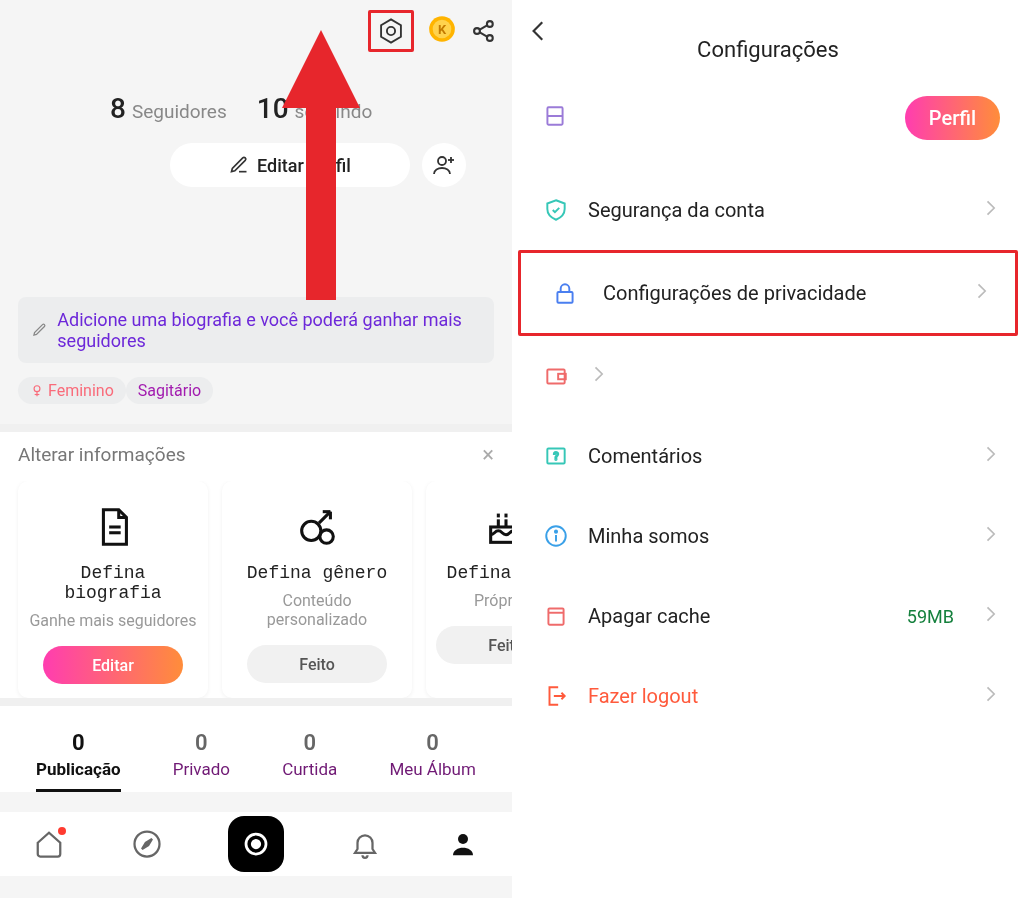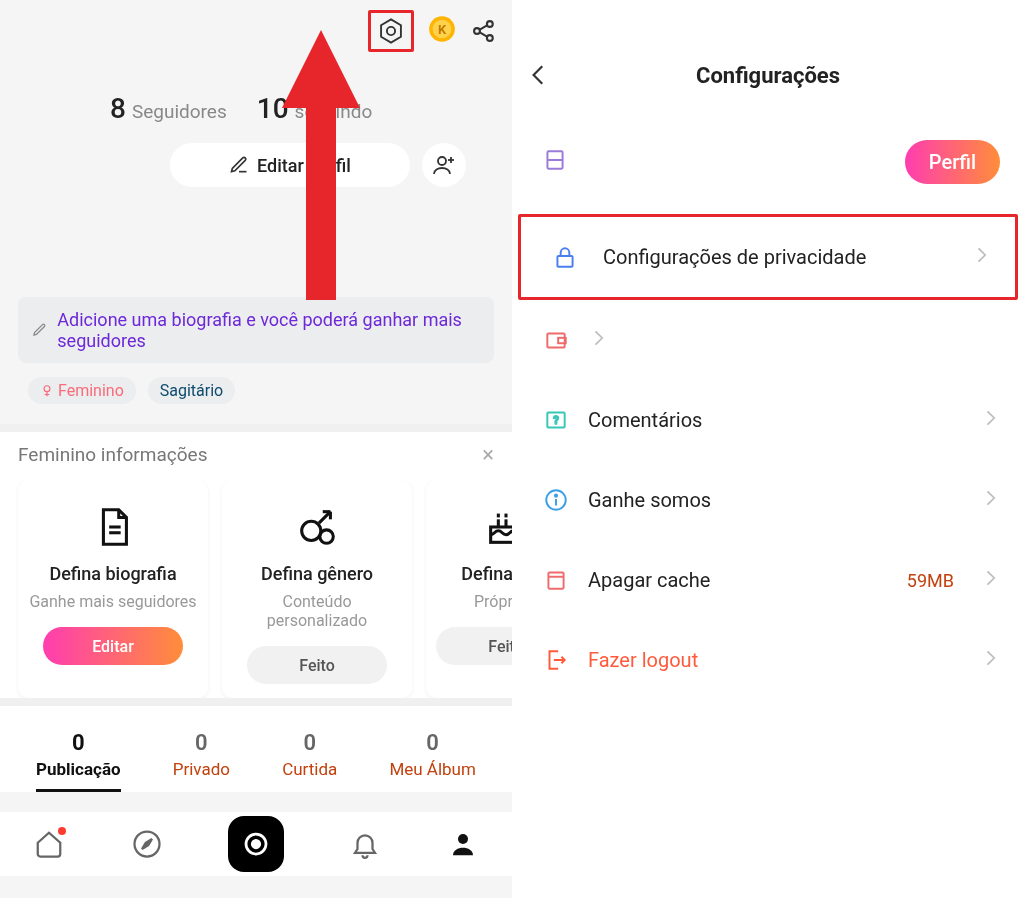--- a/index.html
+++ b/index.html
@@ -81,30 +81,28 @@
     padding: 12px 14px;
     display: flex;
     align-items: center;
     gap: 10px;
     color: #6d28d9;
     font-size: 18px;
   }
 
   .tags-row {
     display: flex;
-    gap: 12px;
     padding: 14px 18px 20px 18px;
-    margin-left: 10px;
   }
   .tag {
     background: #ecedee;
     border-radius: 14px;
     padding: 4px 12px;
     font-size: 16px;
-    color: #0c4a6e;
+    color: #a21caf;
     display: flex;
     align-items: center;
     gap: 4px;
   }
   .tag.gender { color: #f96b7a; }
 
   .section-header {
     display: flex;
     align-items: center;
     justify-content: space-between;
@@ -127,21 +125,21 @@
     background: #fff;
     border-radius: 10px;
     padding: 18px 10px 14px 10px;
     display: flex;
     flex-direction: column;
     align-items: center;
     gap: 8px;
     box-shadow: 0 1px 4px rgba(0,0,0,0.06);
   }
   .card .card-icon { height: 56px; display:flex; align-items:center; justify-content:center;}
-  .card-title { font-size: 18px; font-weight: 500; color: #222; text-align:center;}
+  .card-title { font-size: 18px; font-weight: 500; color: #222; text-align:center;font-family:Liberation Mono, monospace;}
   .card-sub { font-size: 16px; color: #999; text-align:center; line-height:1.2;}
   .card-btn {
     margin-top: 8px;
     width: 140px;
     height: 38px;
     border-radius: 19px;
     display:flex; align-items:center; justify-content:center;
     font-size: 16px; font-weight:500;
   }
   .card-btn.gradient { background: linear-gradient(90deg,#ff3db0,#ff8d3a); color:#fff; }
@@ -149,21 +147,21 @@
 
   .tabs-row {
     display:flex;
     padding: 24px 10px 0 10px;
     background:#fff;
     justify-content: space-around;
     border-top: 8px solid #f0f0f0;
   }
   .tab { text-align:center; padding-bottom:10px;}
   .tab .tnum { font-size: 22px; font-weight:600; color:#666;}
-  .tab .tlab { font-size: 17px; color:#c2410c; margin-top:4px;}
+  .tab .tlab { font-size: 17px; color:#701a75; margin-top:4px;}
   .tab.active .tnum, .tab.active .tlab { color:#111; font-weight:700;}
   .tab.active { border-bottom: 3px solid #111; }
 
   .bottom-nav {
     position:absolute; bottom:22px; left:0; width:512px; height:64px;
     display:flex; align-items:center; justify-content:space-around;
     background:#fff;
   }
   .nav-item { width:34px; height:34px; display:flex; align-items:center; justify-content:center; position:relative;}
   .nav-camera {
@@ -178,23 +176,23 @@
     top: 30px;
     left: 282px;
     width: 78px;
     height: 270px;
     pointer-events:none;
   }
 
   
   .r-header {
     height: 62px;
-    display:flex; align-items:center; justify-content:center;
+    display:flex; align-items:flex-end; justify-content:center;
     position:relative;
-    font-size: 22px; font-weight:700; color:#222;margin-top:44px;
+    font-size: 22px; font-weight:400; color:#222;
   }
   .r-back { position:absolute; left:14px; top:18px; }
 
   .r-first {
     display:flex; align-items:center; justify-content:space-between;
     padding: 34px 24px 30px 30px;
   }
   .alterar-btn {
     background: linear-gradient(90deg,#ff3db0,#ff8d3a);
     color:#fff; font-size:20px; font-weight:500;
@@ -204,21 +202,21 @@
 
   .menu-item {
     display:flex; align-items:center; gap:18px;
     padding: 26px 24px 26px 30px;
     position:relative;
     font-size: 20px; color:#222;
   }
   .menu-item .micon { width:28px; height:28px; display:flex; align-items:center; justify-content:center;}
   .menu-item .label { flex:1; }
   .menu-item .chev { color:#bbb; }
-  .menu-item .trail { color:#c2410c; font-size:18px; margin-right:8px;}
+  .menu-item .trail { color:#15803d; font-size:18px; margin-right:8px;}
   .menu-item.highlight {
     border: 3px solid #e7262c;
     margin: 0 6px;
     border-radius: 2px;
     gap: 24px;
   }
   .menu-item.logout { color:#ff5a3c; }
 
 </style>
 </head>
@@ -296,21 +294,21 @@
             <line x1="8" y1="18" x2="16" y2="18"></line>
         </svg>
         <span>Feminino</span>
       </div>
       <div class="tag">
         <span>Sagitário</span>
       </div>
     </div>
 
     <div class="section-header">
-      <span>Feminino informações</span>
+      <span>Alterar informações</span>
       <span style="color:#aaa; font-size:22px;">×</span>
     </div>
 
     <div class="cards-row">
       <div class="card">
         <div class="card-icon">
           <svg width="46" height="46" viewBox="0 0 24 24" fill="none" stroke="#111" stroke-width="1.6">
             <path d="M7 3h8l4 4v14H7z"></path>
               <path d="M15 3v4h4"></path>
               <line x1="10" y1="12" x2="16" y2="12"></line>
@@ -424,20 +422,34 @@
     <div class="r-first">
       <span class="micon">
         <svg width="26" height="26" viewBox="0 0 24 24" fill="none" stroke="#9b7bd8" stroke-width="1.8">
           <rect x="5" y="4" width="14" height="16" rx="1"></rect>
             <line x1="5" y1="12" x2="19" y2="12"></line>
           </svg>
       </span>
       <div class="alterar-btn">Perfil</div>
     </div>
 
+    <div class="menu-item">
+      <span class="micon">
+        <svg width="26" height="26" viewBox="0 0 24 24" fill="none" stroke="#36c7b7" stroke-width="1.8">
+          <path d="M12 3l8 3v5c0 5-3.5 8-8 10-4.5-2-8-5-8-10V6z"></path>
+            <polyline points="9 12 11 14 15 10"></polyline>
+          </svg>
+      </span>
+      <span class="label">Segurança da conta</span>
+      <span class="chev">
+        <svg width="20" height="20" viewBox="0 0 24 24" fill="none" stroke="#bbb" stroke-width="2">
+            <polyline points="9 4 17 12 9 20"></polyline>
+          </svg>
+      </span>
+    </div>
 
     <div class="menu-item highlight">
       <span class="micon">
         <svg width="26" height="26" viewBox="0 0 24 24" fill="none" stroke="#4a7ff0" stroke-width="1.8">
           <rect x="5" y="11" width="14" height="10" rx="1"></rect>
             <path d="M8 11V8a4 4 0 018 0v3"></path>
           </svg>
       </span>
       <span class="label">Configurações de privacidade</span>
       <span class="chev">
@@ -477,21 +489,21 @@
     </div>
 
     <div class="menu-item">
       <span class="micon">
         <svg width="26" height="26" viewBox="0 0 24 24" fill="none" stroke="#3aa0e8" stroke-width="1.8">
           <circle cx="12" cy="12" r="9"></circle>
             <line x1="12" y1="11" x2="12" y2="17"></line>
             <circle cx="12" cy="8" r="1" fill="#3aa0e8"></circle>
           </svg>
       </span>
-      <span class="label">Ganhe somos</span>
+      <span class="label">Minha somos</span>
       <span class="chev">
         <svg width="20" height="20" viewBox="0 0 24 24" fill="none" stroke="#bbb" stroke-width="2">
             <polyline points="9 4 17 12 9 20"></polyline>
           </svg>
       </span>
     </div>
 
     <div class="menu-item">
       <span class="micon">
         <svg width="26" height="26" viewBox="0 0 24 24" fill="none" stroke="#ef6b6b" stroke-width="1.8">

